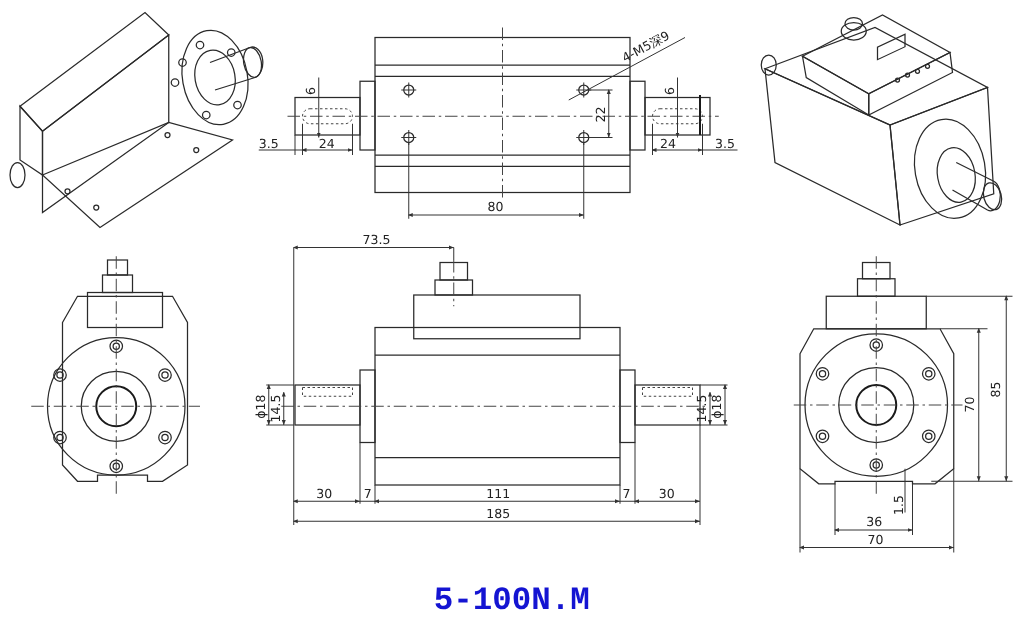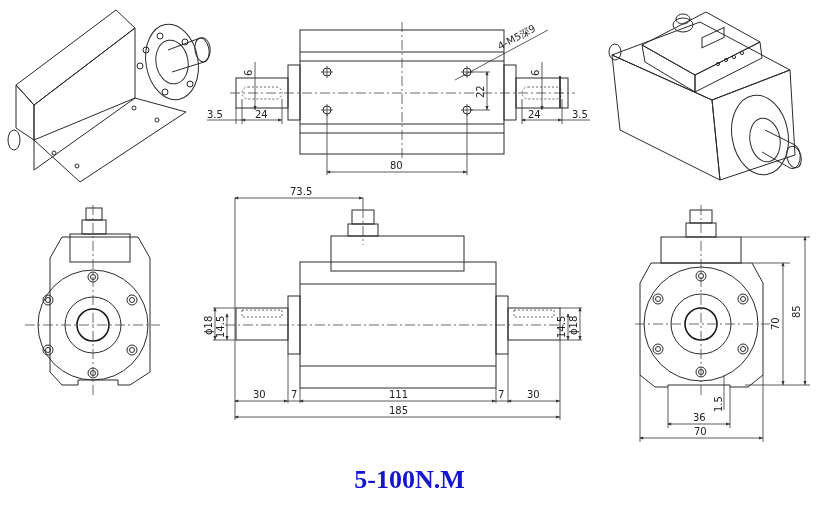--- a/index.html
+++ b/index.html
@@ -4,21 +4,21 @@
 <style>
   html, body { margin:0; padding:0; background:#ffffff; }
   body { width:819px; height:507px; position:relative; overflow:hidden; font-family:"DejaVu Sans", sans-serif; }
   svg.drawing { position:absolute; left:0; top:0; }
   .ln { stroke:#2a2a2a; stroke-width:1; fill:none; }
   .thk { stroke:#1a1a1a; stroke-width:1.6; fill:none; }
   .cl { stroke:#444; stroke-width:0.8; stroke-dasharray:10 3 2 3; fill:none; }
   .dim { stroke:#333; stroke-width:0.8; fill:none; }
   .dimtxt { font-family:"DejaVu Sans", sans-serif; font-size:10px; fill:#222; }
   .hid { stroke:#444; stroke-width:0.8; stroke-dasharray:2 2; fill:none; }
-  .title { position:absolute; left:0; width:819px; top:465px; text-align:center; font-family:Liberation Serif, serif; font-weight:bold; font-size:26px; }
+  .title { position:absolute; left:0; width:819px; top:465px; text-align:center; font-family:Liberation Mono, monospace; font-weight:bold; font-size:26px; }
 </style>
 </head>
 <body>
 
 <svg class="drawing" width="819" height="507" viewBox="0 0 819 507">
   <defs>
     <marker id="arr" markerWidth="6" markerHeight="6" refX="5" refY="3" orient="auto">
         <path d="M0,1 L5,3 L0,5" fill="#333"></path>
       </marker>
     <marker id="arrS" markerWidth="6" markerHeight="6" refX="1" refY="3" orient="auto">

